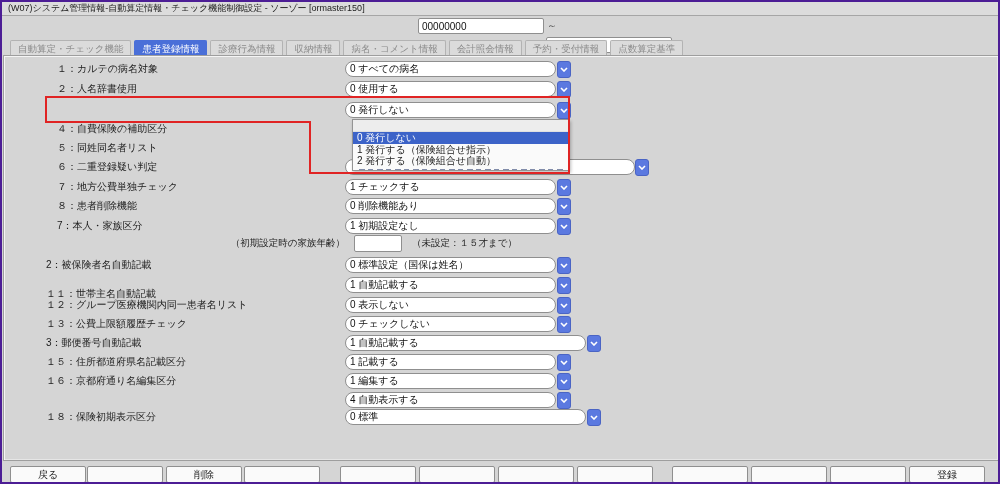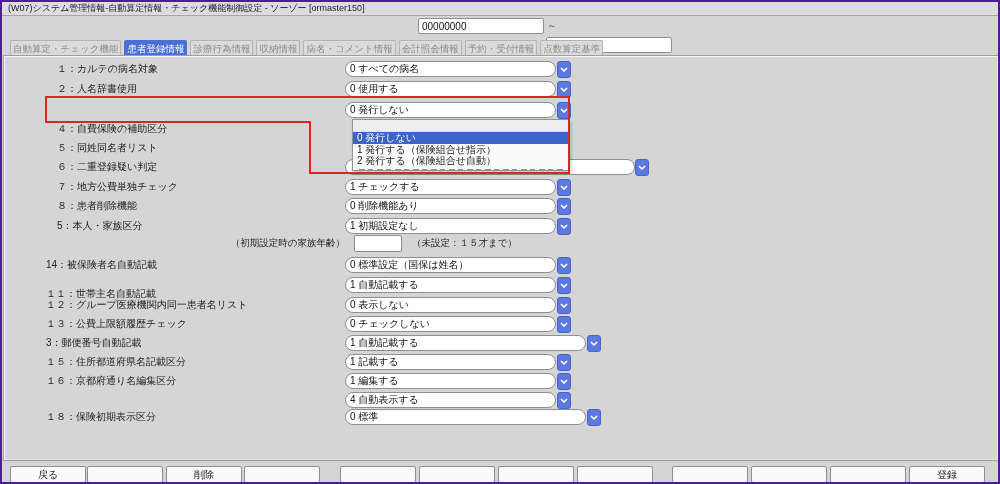--- a/index.html
+++ b/index.html
@@ -10,21 +10,21 @@
             padding-left:6px;color:#222;white-space:nowrap;}
   
   .rng-in{position:absolute;top:16px;height:14px;width:118px;border:1px solid #8f8f8f;
           border-radius:2px;background:#fff;font-size:10px;padding:0 3px;color:#111;
           font-family:inherit;}
   #rng1{left:416px;} #rng2{left:544px;margin-top:19px;}
   .tilde{position:absolute;left:543px;top:16px;width:14px;text-align:center;
          font-size:10px;color:#555;line-height:16px;}
   
   .tabs{position:absolute;left:8px;top:38px;display:flex;gap:3px;height:15px;}
-  .tab{font-size:9.5px;line-height:15px;padding:0 2px;background:#dbdbdb;color:#8b8b8b;
+  .tab{font-size:9.5px;line-height:15px;padding:0 7px;background:#dbdbdb;color:#8b8b8b;
        border:1px solid #b3b3b3;border-bottom:none;border-radius:2px 2px 0 0;white-space:nowrap;}
   .tab.active{background:#4a6fd8;color:#fff;border-color:#4a6fd8;}
   
   .panel{position:absolute;left:1px;top:53px;width:994px;height:404px;
          border:1px solid #9e9e9e;background:#d5d5d5;
          box-shadow:inset 1px 1px 0 rgba(255,255,255,.75), inset -1px -1px 0 rgba(255,255,255,.4);}
   
   .layer{position:absolute;left:0;top:0;width:1000px;height:484px;pointer-events:none;}
   .layer > *{pointer-events:auto;}
   .lbl{position:absolute;font-size:10px;line-height:16px;color:#1c1c1c;white-space:nowrap;}
@@ -127,33 +127,33 @@
       </div>
 
     <div class="lbl d1" style="top:196px">８：患者削除機能</div>
     <div class="sel std" style="top:196px">0 削除機能あり</div>
     <div class="arw std" style="top:196px">
         <svg class="chev" width="8" height="5">
           <path d="M1 1 L4 4 L7 1" stroke="#fff" stroke-width="1.6" fill="none"></path>
         </svg>
       </div>
 
-    <div class="lbl d1" style="top:216px">5：本人・家族区分</div>
+    <div class="lbl d1" style="top:216px">7：本人・家族区分</div>
     <div class="sel std" style="top:216px">1 初期設定なし</div>
     <div class="arw std" style="top:216px">
         <svg class="chev" width="8" height="5">
           <path d="M1 1 L4 4 L7 1" stroke="#fff" stroke-width="1.6" fill="none"></path>
         </svg>
       </div>
 
     <div class="famlbl" style="top:233px">（初期設定時の家族年齢）</div>
     <input class="famin" value="" style="">
     <div class="famhint" style="top:233px">（未設定：１５才まで）</div>
 
-    <div class="lbl d2" style="top:255px">14：被保険者名自動記載</div>
+    <div class="lbl d2" style="top:255px">2：被保険者名自動記載</div>
     <div class="sel std" style="top:255px">0 標準設定（国保は姓名）</div>
     <div class="arw std" style="top:255px">
         <svg class="chev" width="8" height="5">
           <path d="M1 1 L4 4 L7 1" stroke="#fff" stroke-width="1.6" fill="none"></path>
         </svg>
       </div>
 
     <div class="lbl d2" style="top:284px">１１：世帯主名自動記載</div>
     <div class="sel std" style="top:275px">1 自動記載する</div>
     <div class="arw std" style="top:275px">

